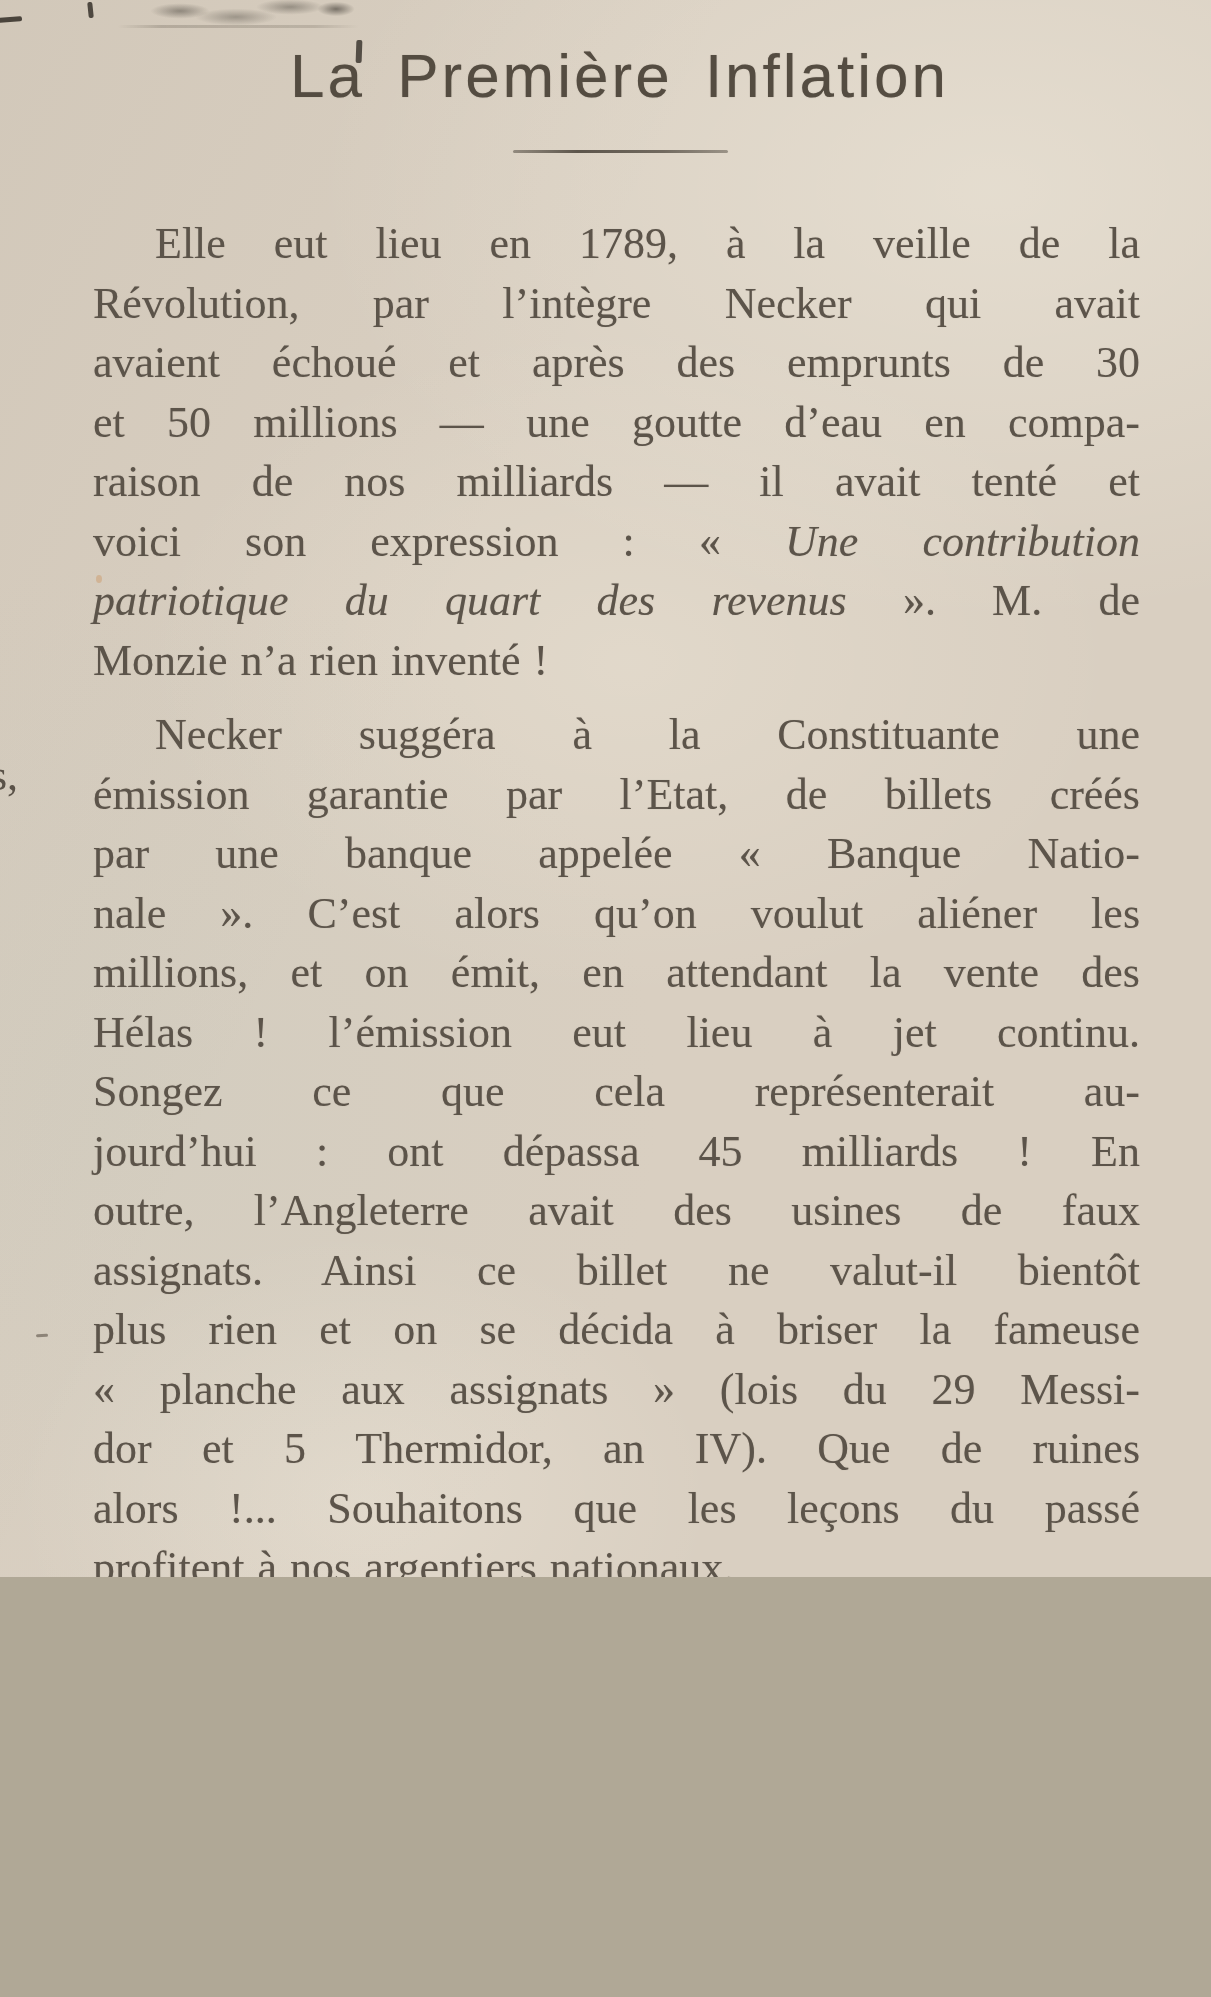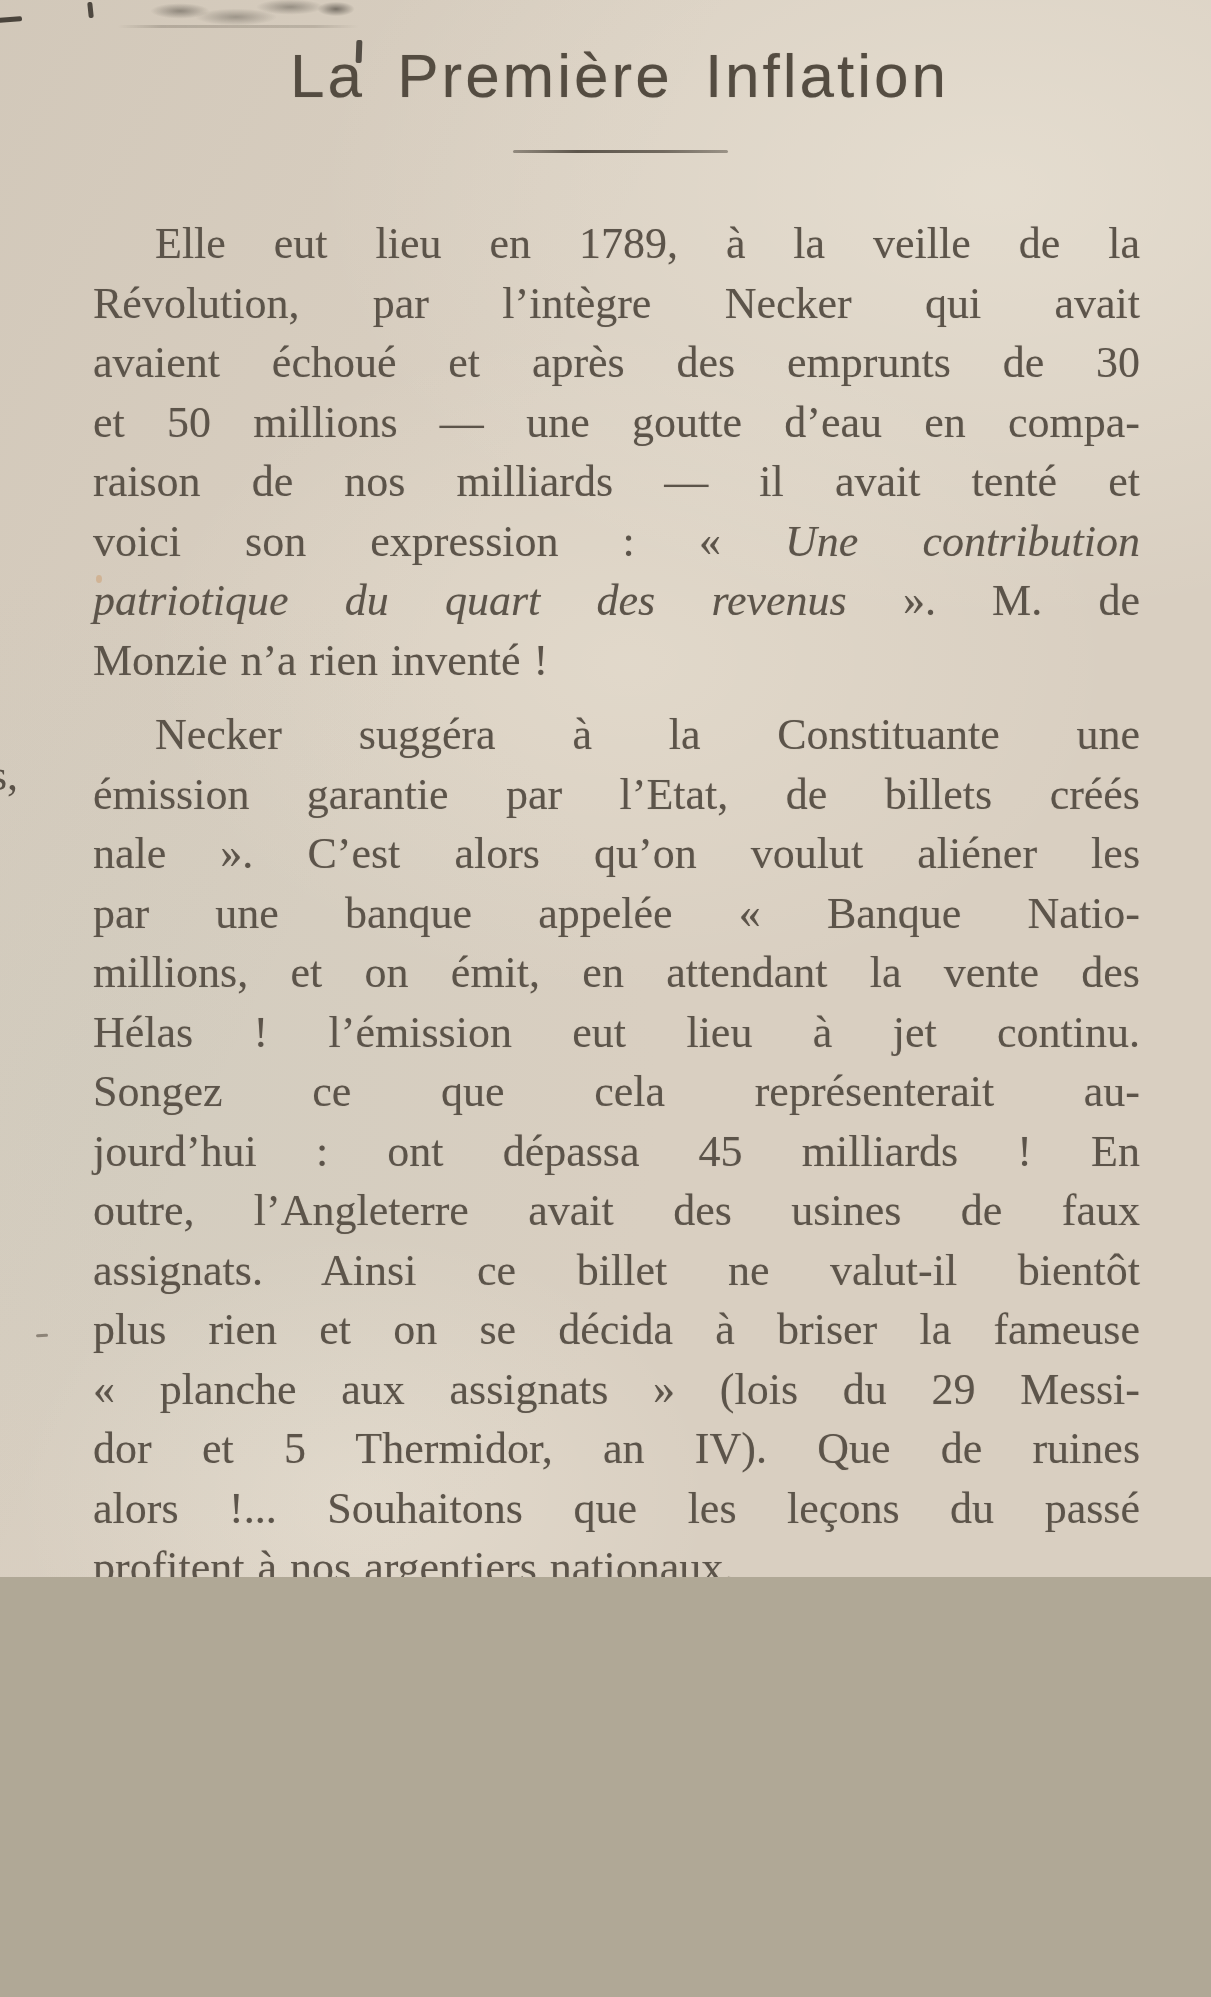--- a/index.html
+++ b/index.html
@@ -105,22 +105,22 @@
         <div class="line">avaient échoué et après des emprunts de 30</div>
         <div class="line">et 50 millions — une goutte d’eau en compa-</div>
         <div class="line">raison de nos milliards — il avait tenté et</div>
         <div class="line"><span>voici son expression : « </span><span class="it">Une contribution</span></div>
         <div class="line"><span class="it">patriotique du quart des revenus</span><span> ». M. de</span></div>
         <div class="line last">Monzie n’a rien inventé !</div>
       </div>
       <div class="para">
         <div class="line indent">Necker suggéra à la Constituante une</div>
         <div class="line">émission garantie par l’Etat, de billets créés</div>
+        <div class="line">par une banque appelée « Banque Natio-</div>
         <div class="line">nale ». C’est alors qu’on voulut aliéner les</div>
-        <div class="line">par une banque appelée « Banque Natio-</div>
         <div class="line">millions, et on émit, en attendant la vente des</div>
         <div class="line">Hélas ! l’émission eut lieu à jet continu.</div>
         <div class="line">Songez ce que cela représenterait au-</div>
         <div class="line">jourd’hui : ont dépassa 45 milliards ! En</div>
         <div class="line">outre, l’Angleterre avait des usines de faux</div>
         <div class="line">assignats. Ainsi ce billet ne valut-il bientôt</div>
         <div class="line">plus rien et on se décida à briser la fameuse</div>
         <div class="line">« planche aux assignats » (lois du 29 Messi-</div>
         <div class="line">dor et 5 Thermidor, an IV). Que de ruines</div>
         <div class="line">alors !... Souhaitons que les leçons du passé</div>

